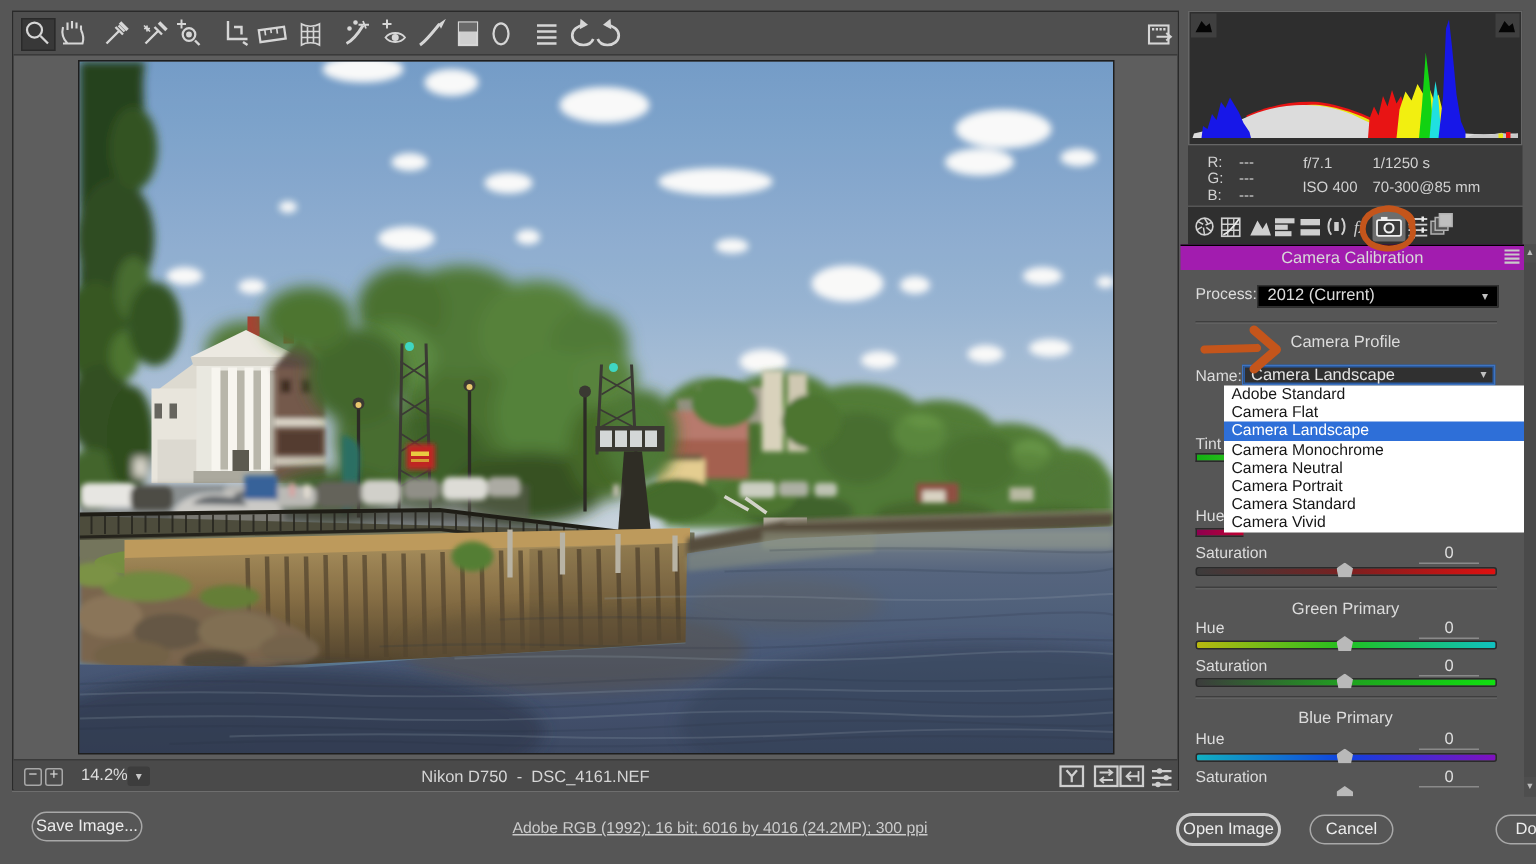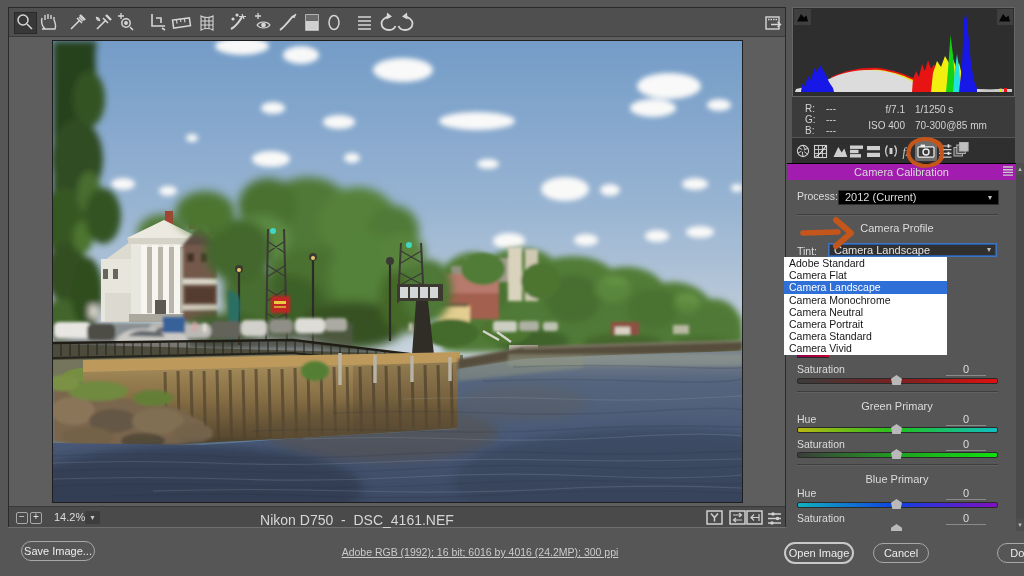--- a/index.html
+++ b/index.html
@@ -15,21 +15,21 @@
   
   #histo{left:792px;top:7px;width:221px;height:88px;background:#2e2e2e;border:1px solid #666}
   #info{left:792px;top:97px;width:223px;height:40px;background:#3b3b3b;color:#d2d2d2;font-size:10px}
   #tabs{left:792px;top:138px;width:223px;height:25px;background:#2f2f2f}
   #tabsel{left:915px;top:140px;width:22px;height:21px;background:#6d6d6d;border-radius:2px}
   #calhdr{left:787px;top:163px;width:229px;height:16px;background:#a21caf;border-top:1px solid #000000;color:#d9d9d9;font-size:11px;text-align:center;line-height:16px}
   #scrollbar{left:1016px;top:163px;width:8px;height:368px;background:#4a4a4a}
   .lbl{color:#dcdcdc;font-size:10.5px}
   #procbox{left:838px;top:190px;width:159px;height:13px;background:#000000;border:1px solid #303030;color:#dcdcdc;font-size:11px;line-height:13px}
   #namebox{left:828px;top:243px;width:167px;height:12px;background:#303030;border:1px solid #3f74c0;box-shadow:0 0 0 1px #2a5aa0 inset;color:#e4e4e4;font-size:11px;line-height:12px}
-  #ddlist{left:784px;top:257px;width:163px;height:98px;background:#fff;font-size:10.5px;color:#161616}
+  #ddlist{left:816px;top:257px;width:200px;height:98px;background:#fff;font-size:10.5px;color:#161616}
   .dditem{height:12.2px;line-height:12.4px;padding-left:5px;white-space:nowrap;overflow:hidden}
   .ddsel{background:#2e6fd8;color:#fff}
   .slider{position:absolute;height:4px;border:1px solid #2a2a2a;border-radius:2px}
   .thumb{position:absolute;width:11px;height:10px;background:#b9b9b9;clip-path:polygon(50% 0,100% 38%,88% 100%,12% 100%,0 38%)}
   .zero{position:absolute;color:#dcdcdc;font-size:11px;width:40px;text-align:center;border-bottom:1px solid #8a8a8a}
   .sechdr{position:absolute;left:797px;width:200px;text-align:center;color:#dcdcdc;font-size:11px}
   
   .pill{position:absolute;height:18px;border:1px solid #a8a8a8;border-radius:11px;color:#ececec;font-size:11px;text-align:center;background:transparent}
   #link{left:250px;top:546px;width:460px;text-align:center;color:#cbcbcb;font-size:10.5px;text-decoration:underline}
 </style>
@@ -469,21 +469,21 @@
     <path d="M350,358 Q430,355 510,358 T670,356 T689,356" fill="none"></path>
   </g>
   <rect x="0" y="0" width="689" height="461" fill="#ffe8b0" opacity="0.045"></rect>
   </svg>
   </div>
   <div class="abs" id="statusbar">
     <div class="abs zbtn" style="left:7px;top:5px">−</div>
     <div class="abs zbtn" style="left:21px;top:5px">+</div>
     <div class="abs" style="left:45px;top:4px;color:#dedede;font-size:11px">14.2%</div>
     <div class="abs" style="left:76px;top:4px;width:15px;height:13px;background:#3d3d3d;border-radius:2px;color:#c8c8c8;font-size:8px;text-align:center;line-height:13px">▾</div>
-    <div class="abs" style="left:0;top:5px;width:696px;text-align:center;color:#d6d6d6;font-size:14px">Nikon D750&nbsp;&nbsp;-&nbsp;&nbsp;DSC_4161.NEF</div>
+    <div class="abs" style="left:0;top:5px;width:696px;text-align:center;color:#d6d6d6;font-size:11px">Nikon D750&nbsp;&nbsp;-&nbsp;&nbsp;DSC_4161.NEF</div>
     <svg class="abs" style="left:697px;top:3px" width="76" height="17" viewBox="0 0 76 17">
       <g stroke="#cfcfcf" fill="none" stroke-width="1.5">
         <rect x="1" y="1" width="15" height="13"></rect>
         <path d="M5,3.5 L8.5,7.5 L12,3.5 M8.5,7.5 L8.5,11.5"></path>
         <rect x="24" y="1" width="15" height="13"></rect>
         <path d="M27,5 L35,5 M33,3 L35.5,5 L33,7 M36,10 L28,10 M30,8 L27.5,10 L30,12" stroke-width="1.2"></path>
         <rect x="41" y="1" width="15" height="13"></rect>
         <path d="M45,7.5 L53,7.5 M48,4.5 L45,7.5 L48,10.5 M53,4 L53,11" stroke-width="1.2"></path>
         <path d="M62,4 L75,4 M62,8.5 L75,8.5 M62,13 L75,13" stroke-width="1.5"></path>
         <circle cx="67" cy="4" r="1.8" fill="#cfcfcf" stroke="none"></circle>
@@ -524,21 +524,21 @@
     <path d="M206,13.5 L210,6 L213,9.5 L215.5,7.5 L217,13.5 Z" fill="#050505"></path>
   </svg>
 </div>
 <div class="abs" id="info">
   <div class="abs" style="left:13px;top:6px">R:</div>
   <div class="abs" style="left:34px;top:6px">---</div>
   <div class="abs" style="left:13px;top:17px">G:</div>
   <div class="abs" style="left:34px;top:17px">---</div>
   <div class="abs" style="left:13px;top:28px">B:</div>
   <div class="abs" style="left:34px;top:28px">---</div>
-  <div class="abs" style="left:60px;top:7px;width:53px;text-align:right">f/7.1</div>
+  <div class="abs" style="left:60px;top:7px;width:53px;text-align:center">f/7.1</div>
   <div class="abs" style="left:123px;top:7px">1/1250 s</div>
   <div class="abs" style="left:60px;top:23px;width:53px;text-align:right">ISO 400</div>
   <div class="abs" style="left:123px;top:23px">70-300@85 mm</div>
 </div>
 <div class="abs" id="tabs"></div>
 <div class="abs" id="tabsel"></div>
 <svg class="abs" style="left:792px;top:138px" width="223" height="25" viewBox="0 0 223 25">
   <g stroke="#cfcfcf" fill="none" stroke-width="1.1">
 
     <circle cx="11" cy="13" r="5.6"></circle>
@@ -590,21 +590,21 @@
   <div class="abs" style="left:0;top:0;width:8px;height:12px;background:#4e4e4e;color:#bbb;font-size:7px;text-align:center;line-height:12px">▴</div>
   <div class="abs" style="left:0;top:355px;width:8px;height:13px;background:#4e4e4e;color:#bbb;font-size:7px;text-align:center;line-height:13px">▾</div>
 
 </div>
 
 <div class="abs lbl" style="left:797px;top:190px">Process:</div>
 <div class="abs" id="procbox"><span style="padding-left:6px">2012 (Current)</span><span style="position:absolute;right:6px;top:0;font-size:8px;color:#c0c0c0">▾</span></div>
 <div class="abs" style="left:797px;top:214px;width:201px;height:1px;background:#3e3e3e"></div>
 <div class="abs" style="left:797px;top:215px;width:201px;height:1px;background:#616161"></div>
 <div class="abs sechdr" style="top:222px">Camera Profile</div>
-<div class="abs lbl" style="left:797px;top:245px">Tint:</div>
+<div class="abs lbl" style="left:797px;top:245px">Name:</div>
 <div class="abs" id="namebox"><span style="padding-left:5px">Camera Landscape</span><span style="position:absolute;right:5px;top:0;font-size:8px;color:#c0c0c0">▾</span></div>
 
 <div class="abs lbl" style="left:797px;top:290px">Tint</div>
 <div class="abs" style="left:797px;top:302px;width:31px;height:4px;background:linear-gradient(90deg,#12b212,#30c020);border:1px solid #2a2a2a;border-right:none"></div>
 <div class="abs lbl" style="left:797px;top:338px">Hue</div>
 <div class="abs" style="left:797px;top:352px;width:31px;height:4px;background:linear-gradient(90deg,#8d0050,#c00030);border:1px solid #2a2a2a;border-right:none"></div>
 <div class="abs lbl" style="left:797px;top:363px">Saturation</div>
 <div class="abs zero" style="left:946px;top:363px">0</div>
 <div class="abs slider" style="left:797px;top:378px;width:199px;background:linear-gradient(90deg,#3c3c3c,#7a2020,#e01010)"></div>
 <div class="abs thumb" style="left:891px;top:375px"></div>

